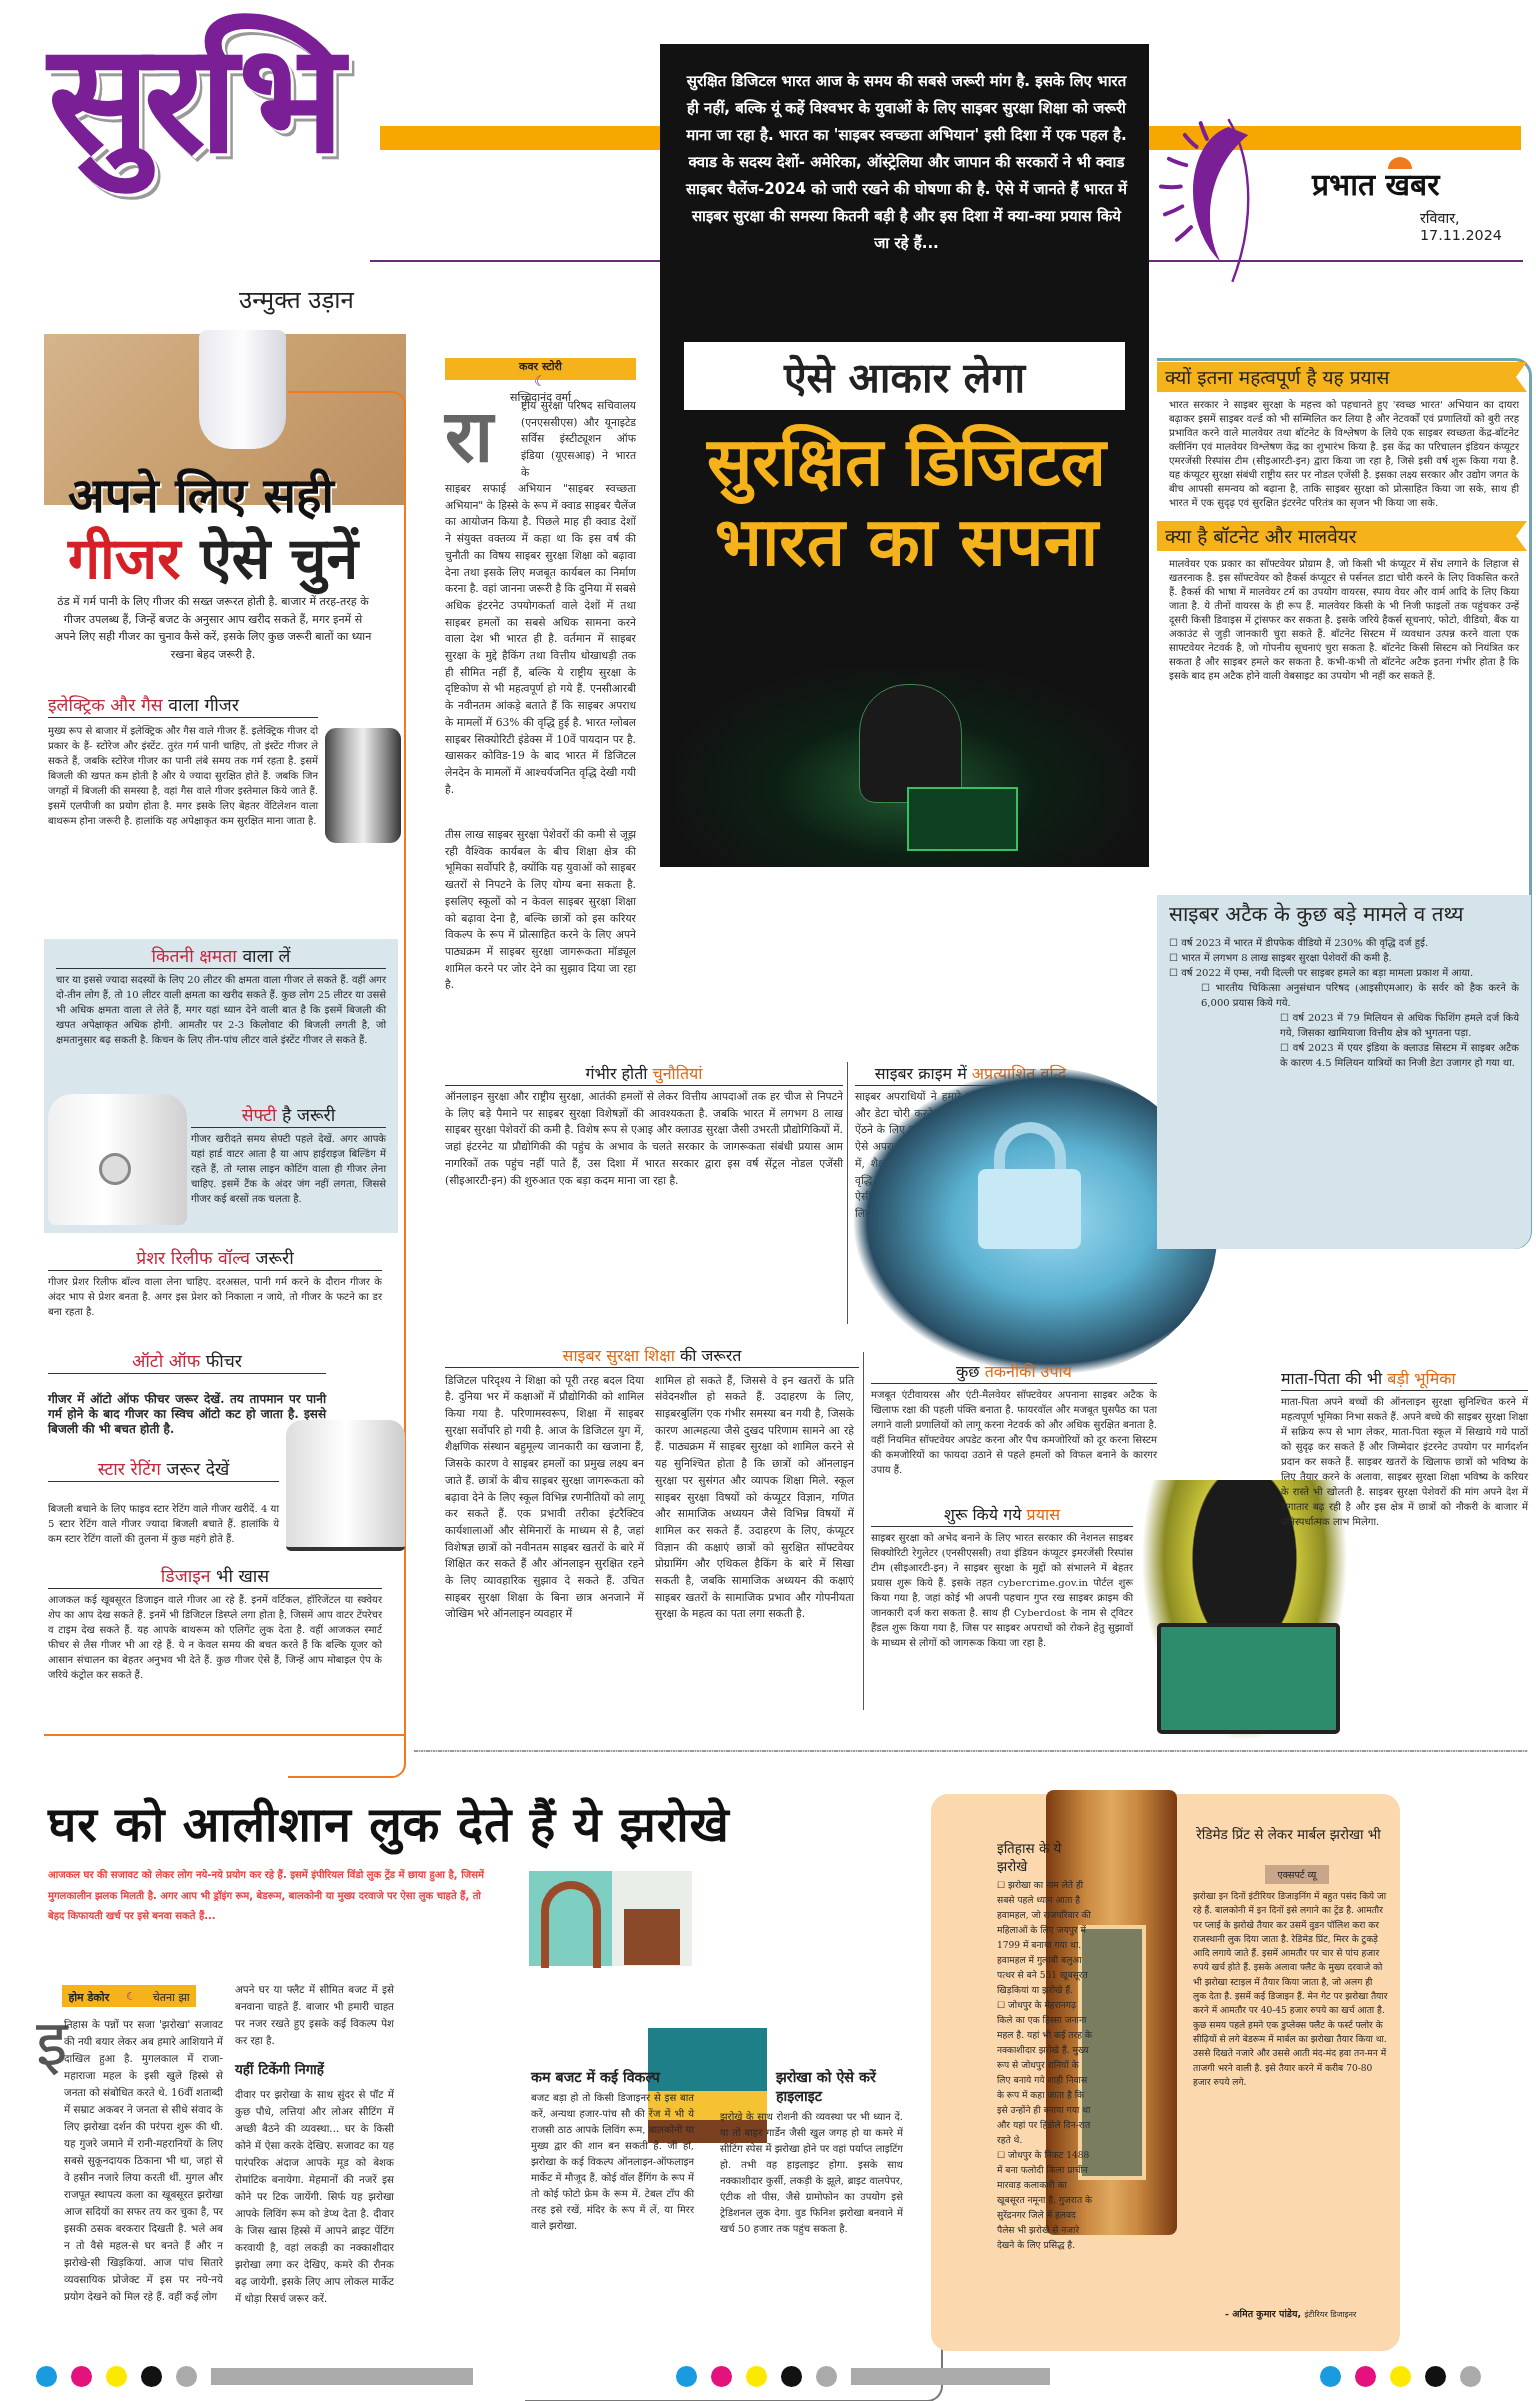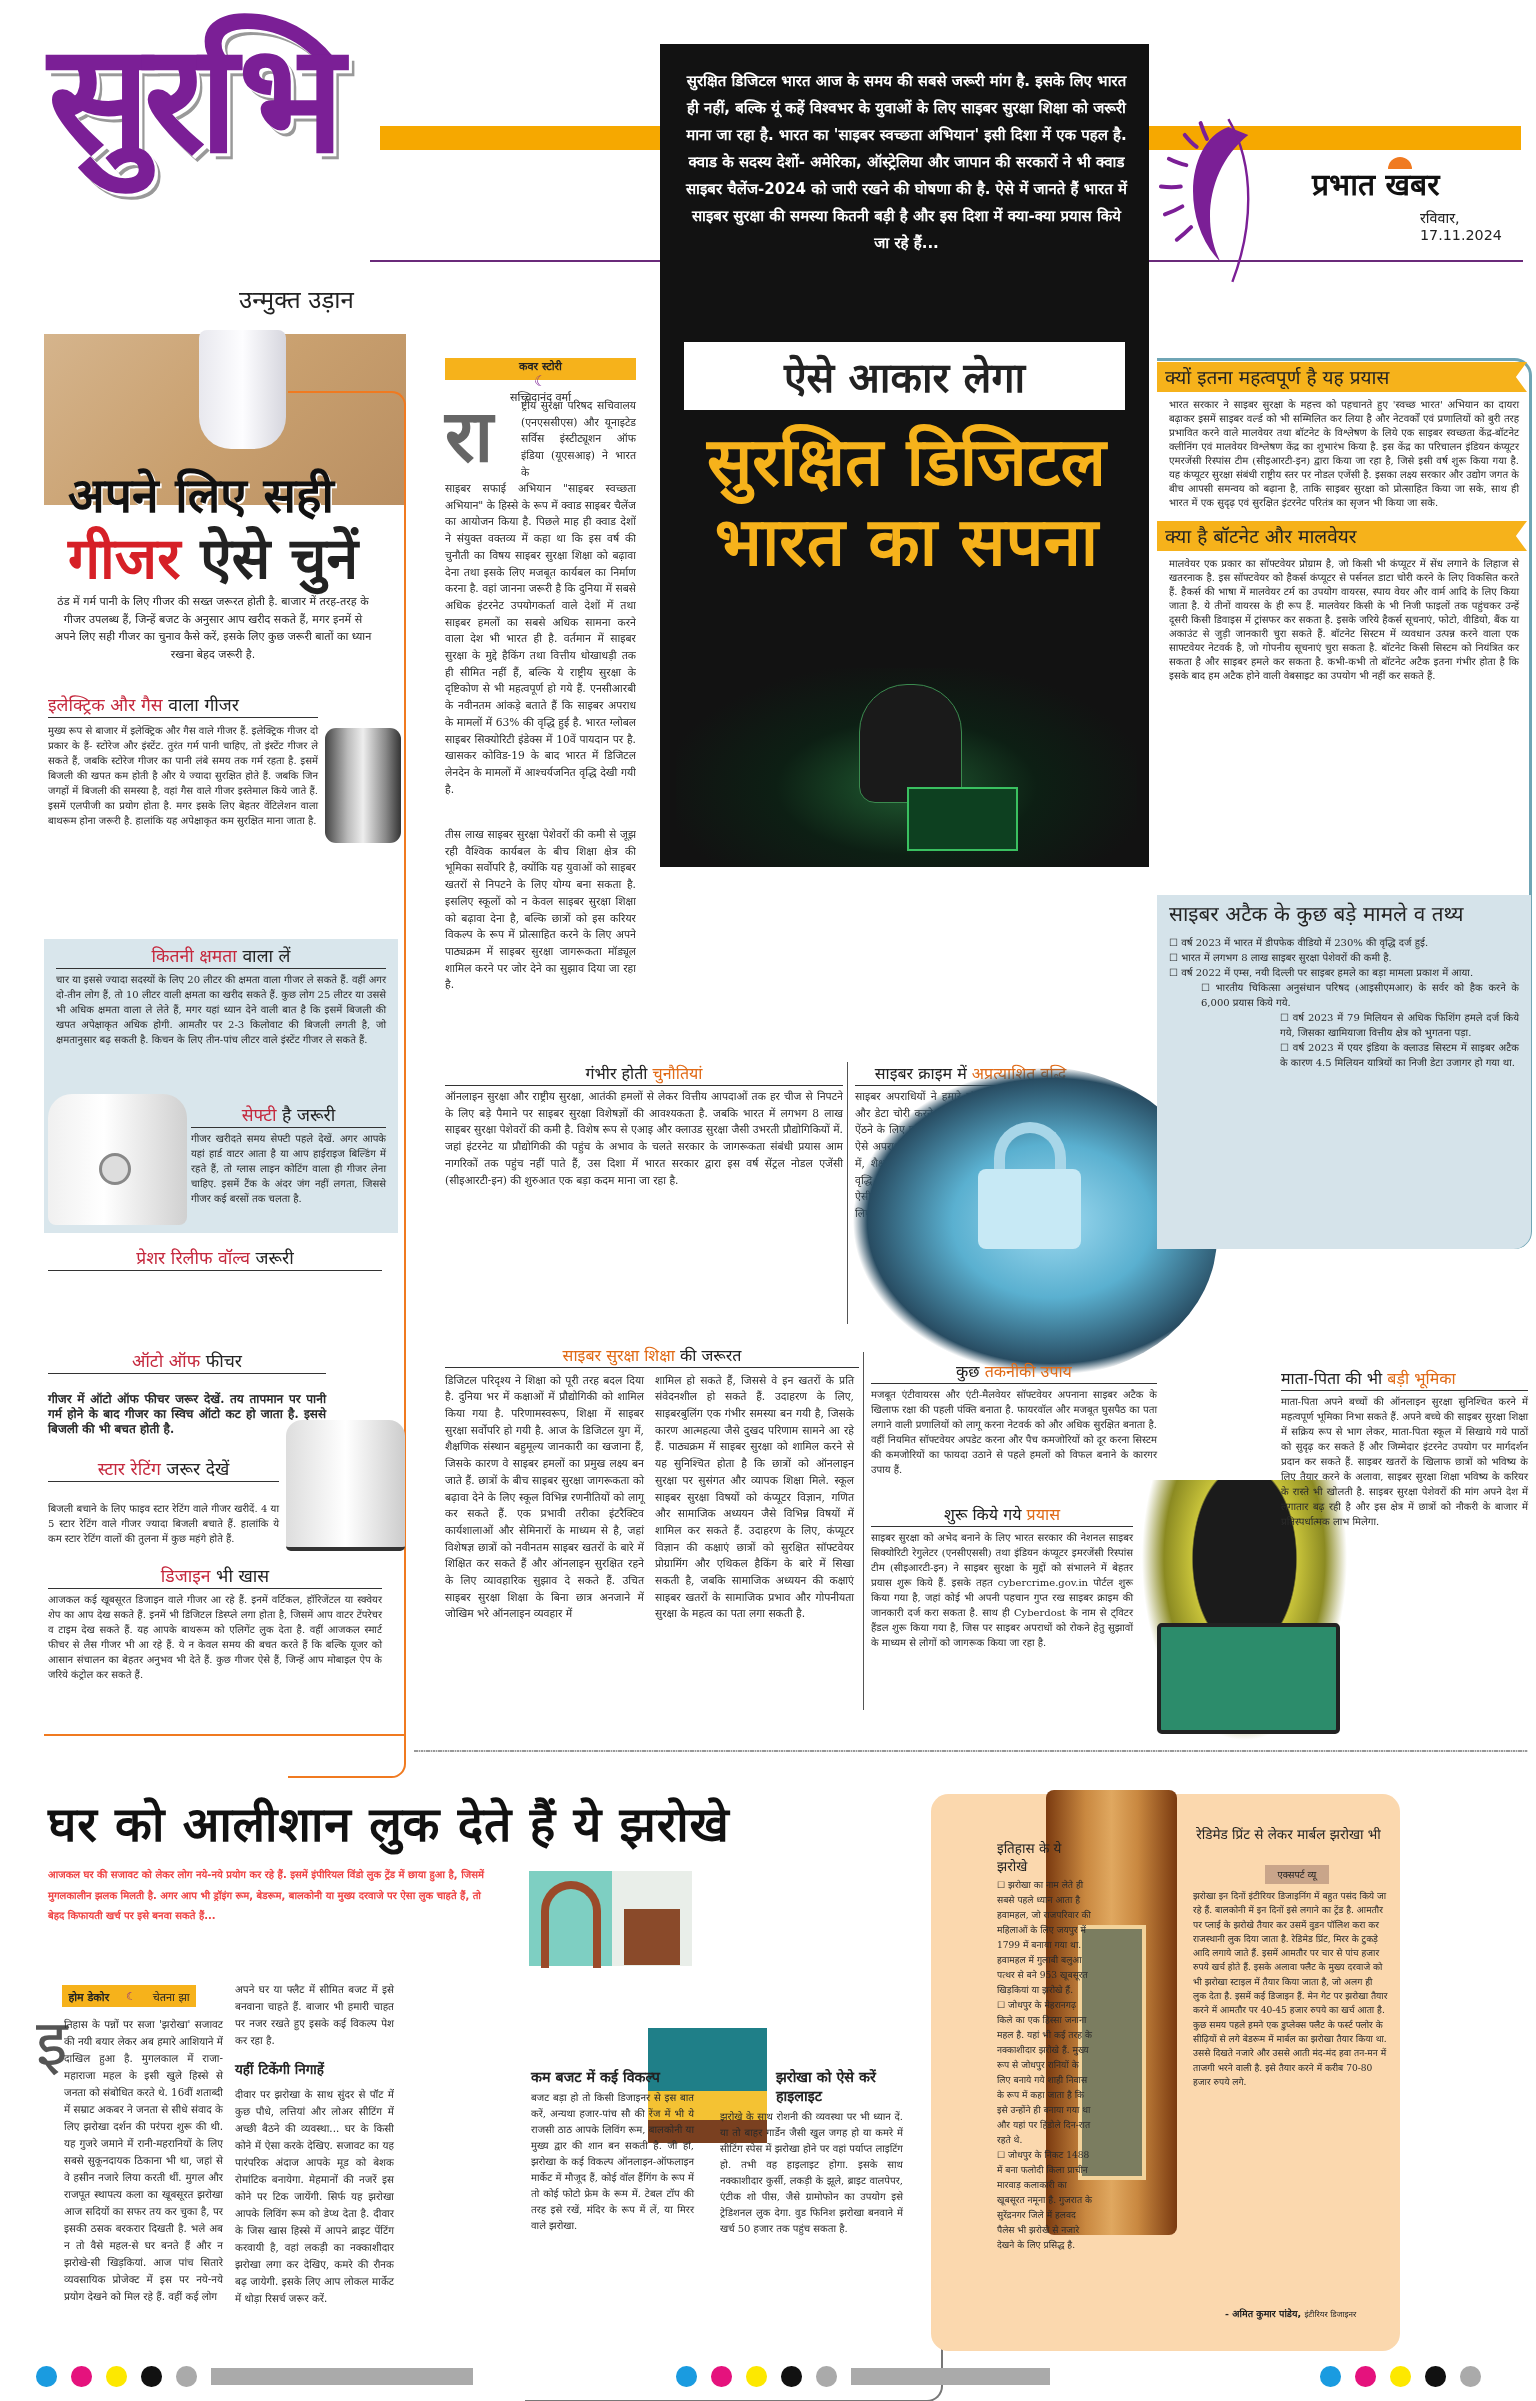--- a/index.html
+++ b/index.html
@@ -132,20 +132,21 @@
   <div class="p" style="font-size:10px;line-height:15px;margin-top:3.2px;">चार या इससे ज्यादा सदस्यों के लिए 20 लीटर की क्षमता वाला गीजर ले सकते हैं. वहीं अगर दो-तीन लोग हैं, तो 10 लीटर वाली क्षमता का खरीद सकते हैं. कुछ लोग 25 लीटर या उससे भी अधिक क्षमता वाला ले लेते हैं, मगर यहां ध्यान देने वाली बात है कि इसमें बिजली की खपत अपेक्षाकृत अधिक होगी. आमतौर पर 2-3 किलोवाट की बिजली लगती है, जो क्षमतानुसार बढ़ सकती है. किचन के लिए तीन-पांच लीटर वाले इंस्टेंट गीजर ले सकते हैं.</div>
 </div>
 <div class="abs prod-img2"></div>
 <div class="abs prod-knob"></div>
 <div class="abs" style="left:191px;top:1102px;width:195px;">
   <div class="subhead" style="text-align:center;"><span class="red">सेफ्टी</span><span> है जरूरी</span></div>
   <div class="p" style="font-size:10px;line-height:15px;margin-top:3.2px;">गीजर खरीदते समय सेफ्टी पहले देखें. अगर आपके यहां हार्ड वाटर आता है या आप हाईराइज बिल्डिंग में रहते हैं, तो ग्लास लाइन कोटिंग वाला ही गीजर लेना चाहिए. इसमें टैंक के अंदर जंग नहीं लगता, जिससे गीजर कई बरसों तक चलता है.</div>
 </div>
 <div class="abs" style="left:48px;top:1245px;width:334px;">
   <div class="subhead" style="text-align:center;"><span class="red">प्रेशर रिलीफ वॉल्व</span><span> जरूरी</span></div>
+  <div class="p" style="font-size:10px;line-height:15px;margin-top:3.2px;">गीजर प्रेशर रिलीफ बॉल्व वाला लेना चाहिए. दरअसल, पानी गर्म करने के दौरान गीजर के अंदर भाप से प्रेशर बनता है. अगर इस प्रेशर को निकाला न जाये, तो गीजर के फटने का डर बना रहता है.</div>
 </div>
 <div class="abs" style="left:48px;top:1348px;width:278px;">
   <div class="subhead" style="text-align:center;"><span class="red">ऑटो ऑफ</span><span> फीचर</span></div>
   <div class="p" style="font-size:12px;line-height:15px;margin-top:18px;font-weight:bold;">गीजर में ऑटो ऑफ फीचर जरूर देखें. तय तापमान पर पानी गर्म होने के बाद गीजर का स्विच ऑटो कट हो जाता है. इससे बिजली की भी बचत होती है.</div>
 </div>
 <div class="abs prod-img3"></div>
 <div class="abs" style="left:48px;top:1456px;width:231px;">
   <div class="subhead" style="text-align:center;"><span class="red">स्टार रेटिंग</span><span> जरूर देखें</span></div>
   <div class="p" style="font-size:10px;line-height:15px;margin-top:19px;">बिजली बचाने के लिए फाइव स्टार रेटिंग वाले गीजर खरीदें. 4 या 5 स्टार रेटिंग वाले गीजर ज्यादा बिजली बचाते हैं. हालांकि ये कम स्टार रेटिंग वालों की तुलना में कुछ महंगे होते हैं.</div>
 </div>
@@ -249,21 +250,21 @@
   <div style="font-size:14.3px;font-weight:bold;line-height:19px;padding-left:56px;">झरोखा को ऐसे करें हाइलाइट</div>
   <div class="p" style="font-size:10px;line-height:16px;margin-top:3.2px;">झरोखे के साथ रोशनी की व्यवस्था पर भी ध्यान दें. या तो बाहर गार्डेन जैसी खुल जगह हो या कमरे में सीटिंग स्पेस में झरोखा होने पर वहां पर्याप्त लाइटिंग हो. तभी वह हाइलाइट होगा. इसके साथ नक्काशीदार कुर्सी, लकड़ी के झूले, ब्राइट वालपेपर, एंटीक शो पीस, जैसे ग्रामोफोन का उपयोग इसे ट्रेडिशनल लुक देगा. वुड फिनिश झरोखा बनवाने में खर्च 50 हजार तक पहुंच सकता है.</div>
 </div>
 
 <div class="abs peach-box"></div>
 <div class="abs frame-art"></div>
 <div class="abs frame-mirror"></div>
 <div class="abs" style="left:997px;top:1830px;width:95px;margin-top:10px;">
   <div style="font-size:13.5px;line-height:17.5px;">इतिहास के ये झरोखे</div>
   <ul style="list-style:none;margin-top:3.2px;">
-    <li class="p" style="font-size:9.1px;line-height:15px;text-align:left;">☐ <span>झरोखा का नाम लेते ही सबसे पहले ध्यान आता है हवामहल, जो राजपरिवार की महिलाओं के लिए जयपुर में 1799 में बनाया गया था. हवामहल में गुलाबी बलुआ पत्थर से बने 953 खूबसूरत खिड़कियां या झरोखे हैं.</span></li>
+    <li class="p" style="font-size:9.1px;line-height:15px;text-align:left;">☐ <span>झरोखा का नाम लेते ही सबसे पहले ध्यान आता है हवामहल, जो राजपरिवार की महिलाओं के लिए जयपुर में 1799 में बनाया गया था. हवामहल में गुलाबी बलुआ पत्थर से बने 551 खूबसूरत खिड़कियां या झरोखे हैं.</span></li>
     <li class="p" style="font-size:9.1px;line-height:15px;text-align:left;">☐ <span>जोधपुर के मेहरानगढ़ किले का एक हिस्सा जनाना महल है. यहां भी कई तरह के नक्काशीदार झरोखे हैं. मुख्य रूप से जोधपुर रानियों के लिए बनाये गये शाही निवास के रूप में कहा जाता है कि इसे उन्होंने ही बनाया गया था और यहां पर हिंडोले दिन-रात रहते थे.</span></li>
     <li class="p" style="font-size:9.1px;line-height:15px;text-align:left;">☐ <span>जोधपुर के निकट 1488 में बना फलोदी किला प्राचीन मारवाड़ कलाकारी का खूबसूरत नमूना है. गुजरात के सुरेंद्रनगर जिले में हलवद पैलेस भी झरोखे से नजारे देखने के लिए प्रसिद्ध है.</span></li>
   </ul>
 </div>
 <div class="abs" style="left:1185px;top:1826px;width:207px;">
   <div style="font-size:13.5px;line-height:17.5px;text-align:center;">रेडिमेड प्रिंट से लेकर मार्बल झरोखा भी</div>
 </div>
 <div class="abs expert-tag" style="left:1265px;top:1865px;">एक्सपर्ट व्यू</div>
 <div class="abs p" style="left:1193px;top:1889px;width:195px;font-size:9.1px;line-height:14.3px;text-align:left;">झरोखा इन दिनों इंटीरियर डिजाइनिंग में बहुत पसंद किये जा रहे हैं. बालकोनी में इन दिनों इसे लगाने का ट्रेंड है. आमतौर पर प्लाई के झरोखे तैयार कर उसमें वुडन पॉलिश करा कर राजस्थानी लुक दिया जाता है. रेडिमेड प्रिंट, मिरर के टुकड़े आदि लगाये जाते हैं. इसमें आमतौर पर चार से पांच हजार रुपये खर्च होते हैं. इसके अलावा फ्लैट के मुख्य दरवाजे को भी झरोखा स्टाइल में तैयार किया जाता है, जो अलग ही लुक देता है. इसमें कई डिजाइन हैं. मेन गेट पर झरोखा तैयार करने में आमतौर पर 40-45 हजार रुपये का खर्च आता है. कुछ समय पहले हमने एक डुप्लेक्स फ्लैट के फर्स्ट फ्लोर के सीढ़ियों से लगे बेडरूम में मार्बल का झरोखा तैयार किया था. उससे दिखते नजारे और उससे आती मंद-मंद हवा तन-मन में ताजगी भरने वाली है. इसे तैयार करने में करीब 70-80 हजार रुपये लगे.</div>
 <div class="abs" style="left:1225px;top:2307px;font-size:9.5px;font-weight:bold;">

